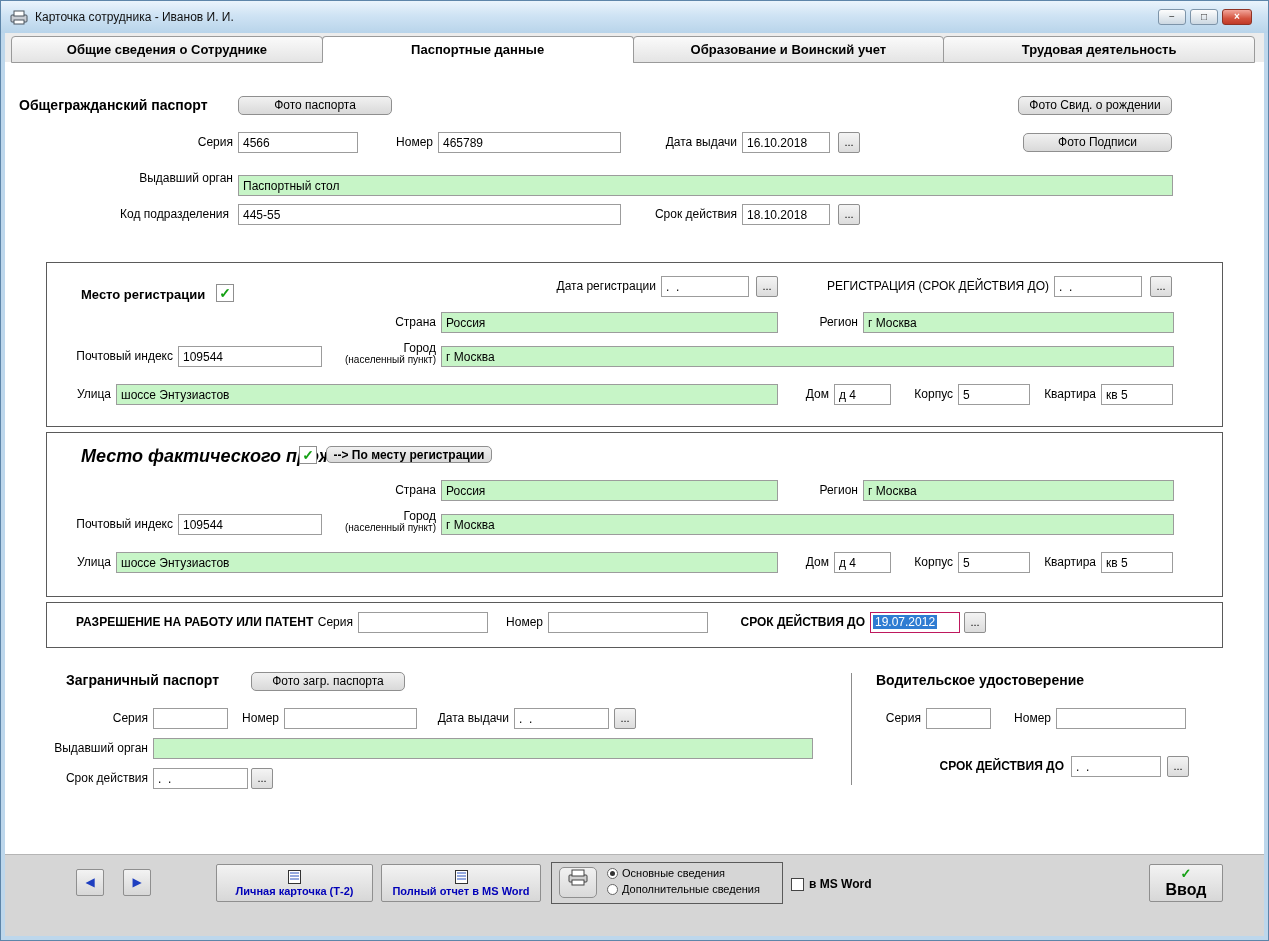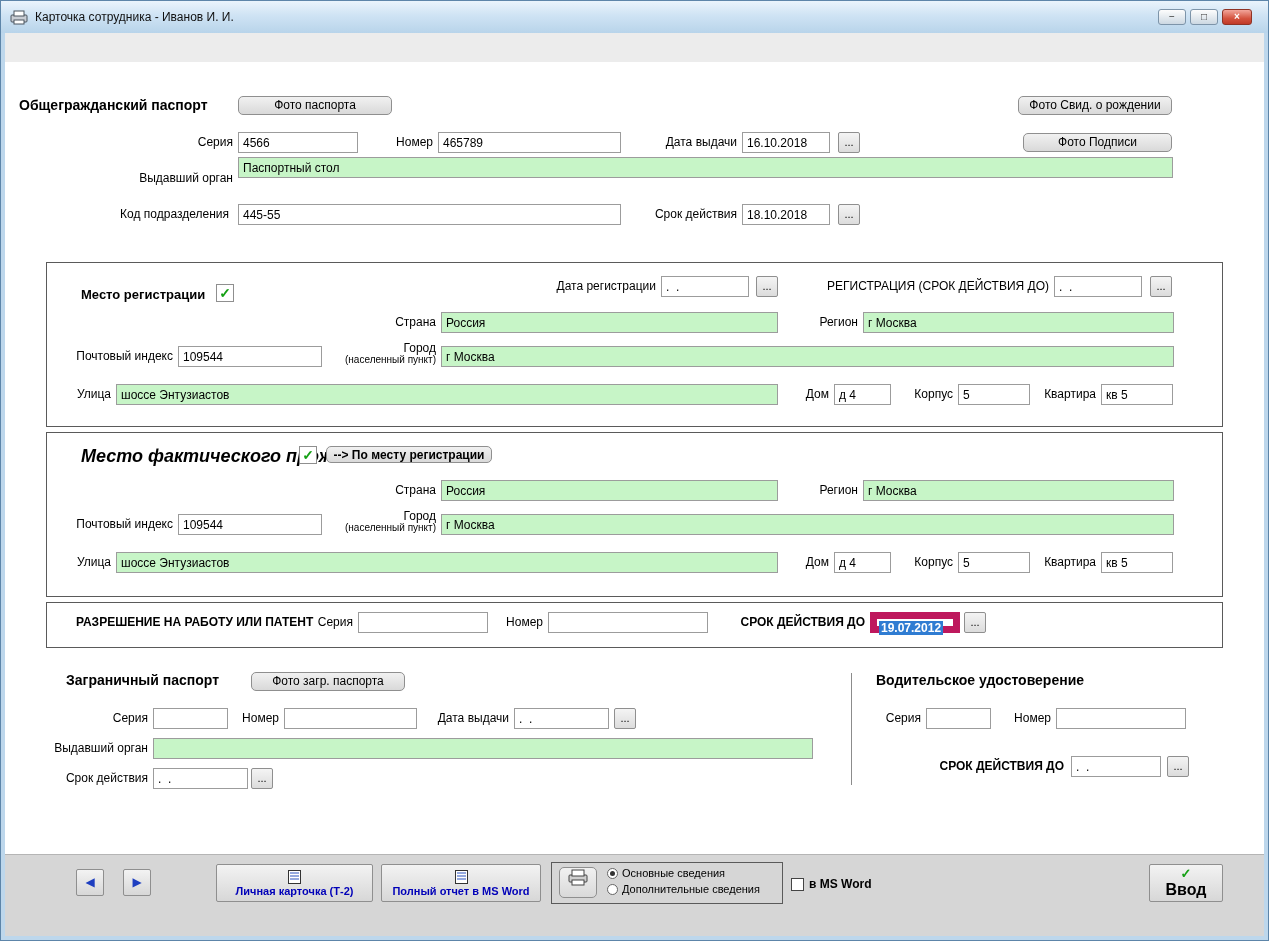--- a/index.html
+++ b/index.html
@@ -31,21 +31,21 @@
   .tab.active { background:#fff; border-bottom-color:#fff; line-height:26px; }
 
   
   .lbl { position:absolute; height:21px; line-height:21px; text-align:right; white-space:nowrap; }
   .lbl-l { position:absolute; height:21px; line-height:21px; text-align:left; white-space:nowrap; }
   .b { font-weight:bold; }
   .sect { position:absolute; font-weight:bold; font-size:14px; white-space:nowrap; }
   .fld { position:absolute; height:21px; border:1px solid #9c9c9c; background:#fff; font-family:"Liberation Sans",sans-serif;
     font-size:12px; padding:0 4px; }
   .fld.green { background:#c7f5c7; }
-  .selwrap { position:absolute; height:21px; border:7px solid #be185d; background:#fff; padding:1px 2px; line-height:17px;font-weight:bold; }
+  .selwrap { position:absolute; height:21px; border:1px solid #be185d; background:#fff; padding:1px 2px; line-height:17px; }
   .selwrap .sel { background:#2f7cd2; color:#fff; padding:0 2px; }
   .dots { position:absolute; width:22px; height:21px; border:1px solid #8f8f8f; border-radius:2px;
     background:linear-gradient(#f4f4f4,#dcdcdc); font-size:11px; line-height:19px; text-align:center; cursor:default; }
   .btn { position:absolute; border:1px solid #8f8f8f; background:linear-gradient(#f1f1f1,#d9d9d9);
     font-size:12px; text-align:center; line-height:17px; cursor:default; border-radius:5px; }
   .groupbox { position:absolute; border:1px solid #5a5a5a; background:#fff; }
   .chk { position:absolute; width:18px; height:18px; border:1px solid #8f8f8f; background:#fff; text-align:center;
     line-height:16px; color:#15a015; font-weight:bold; font-size:14px; cursor:default; }
   .vline { position:absolute; width:1px; background:#8c8c8c; }
 
@@ -85,36 +85,42 @@
       <span class="wbtn">−</span>
       <span class="wbtn">□</span>
       <span class="wbtn close">×</span>
     </span>
   </div>
 
   <div class="body-bg"></div>
   <div class="content-bg"></div>
   <div class="footer-bg"></div>
 
+  <div class="tabs">
+    <div class="tab">Общие сведения о Сотруднике</div>
+    <div class="tab active">Паспортные данные</div>
+    <div class="tab">Образование и Воинский учет</div>
+    <div class="tab">Трудовая деятельность</div>
+  </div>
 
   <div class="sect" style="left:18px;top:96px;">Общегражданский паспорт</div>
   <div class="btn" style="left:237px;top:95px;width:154px;height:19px;">Фото паспорта</div>
   <div class="btn" style="left:1017px;top:95px;width:154px;height:19px;">Фото Свид. о рождении</div>
   <div class="btn" style="left:1022px;top:132px;width:149px;height:19px;">Фото Подписи</div>
 
   <div class="lbl" style="left:170px;top:131px;width:62px;">Серия</div>
   <input class="fld" style="left: 237px; top: 131px; width: 120px;" value="4566">
   <div class="lbl" style="left:380px;top:131px;width:52px;">Номер</div>
   <input class="fld" style="left: 437px; top: 131px; width: 183px;" value="465789">
   <div class="lbl" style="left:653px;top:131px;width:83px;">Дата выдачи</div>
   <input class="fld" style="left: 741px; top: 131px; width: 88px;" value="16.10.2018">
   <div class="dots" style="left:837px;top:131px;">...</div>
 
   <div class="lbl" style="left:130px;top:167px;width:102px;">Выдавший орган</div>
-  <input class="fld green" style="left: 237px; top: 156px; width: 935px;" value="Паспортный стол">
+  <input class="fld green" style="left: 237px; top: 174px; width: 935px;" value="Паспортный стол">
 
   <div class="lbl" style="left:111px;top:203px;width:117px;">Код подразделения</div>
   <input class="fld" style="left: 237px; top: 203px; width: 383px;" value="445-55">
   <div class="lbl" style="left:650px;top:203px;width:86px;">Срок действия</div>
   <input class="fld" style="left: 741px; top: 203px; width: 88px;" value="18.10.2018">
   <div class="dots" style="left:837px;top:203px;">...</div>
 
   <div class="groupbox" style="left:45px;top:261px;width:1177px;height:165px;"></div>
   <div class="lbl-l b" style="left:80px;top:283px;font-size:13px;">Место регистрации</div>
   <div class="chk" style="left:215px;top:283px;">✓</div>

